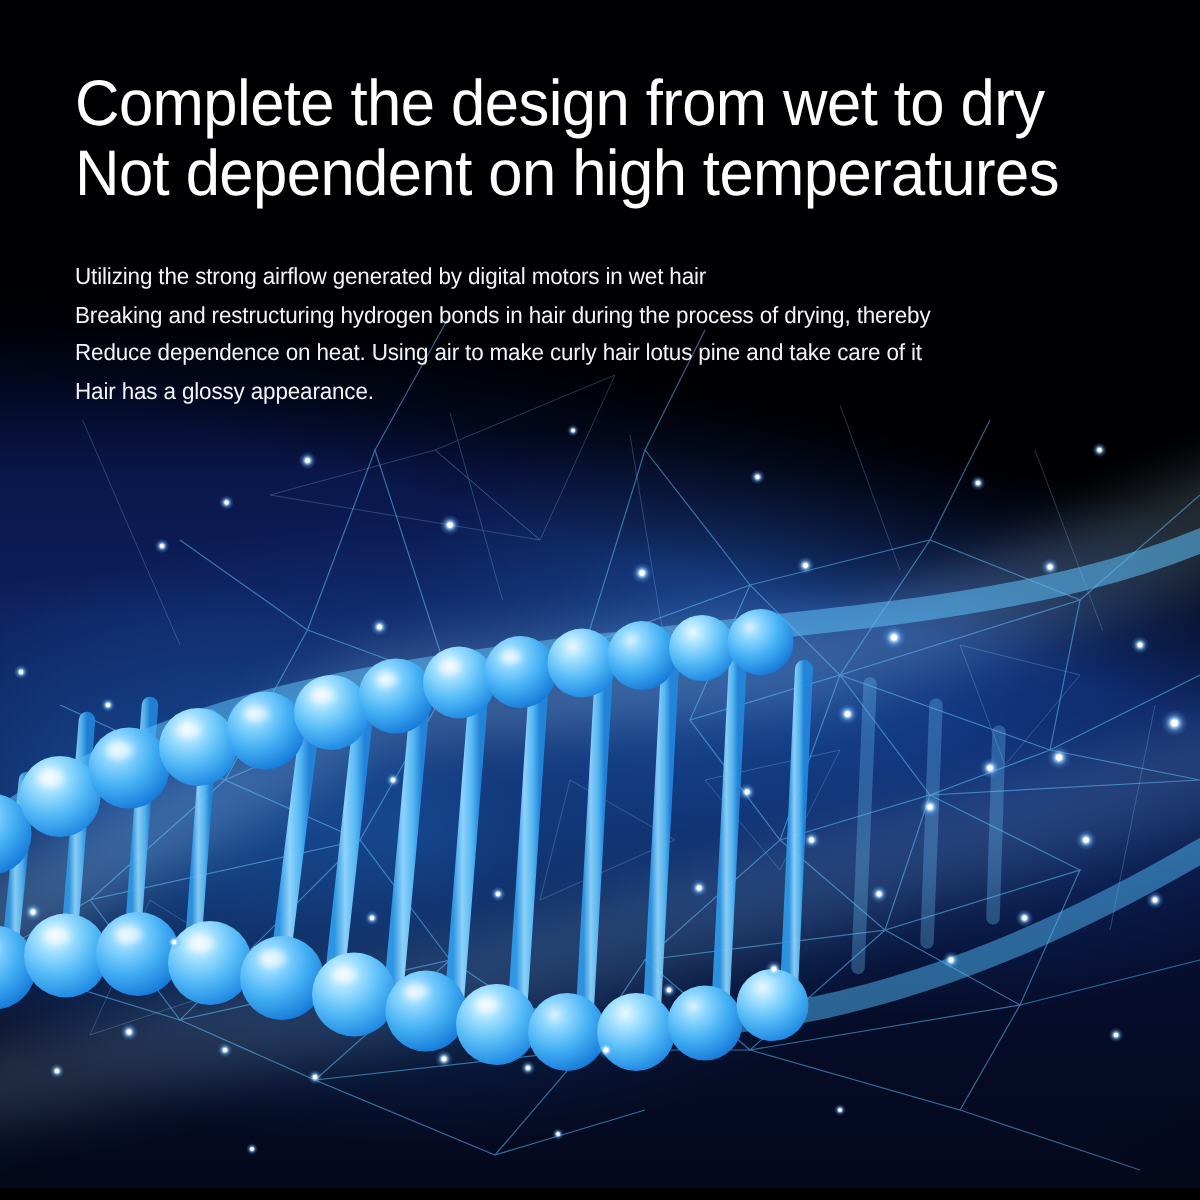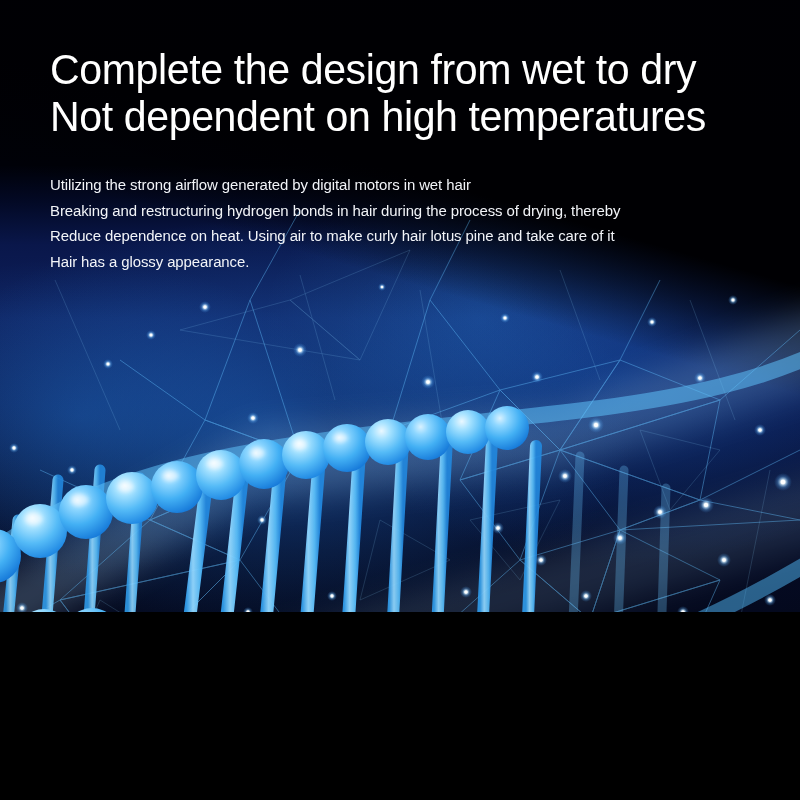--- a/index.html
+++ b/index.html
@@ -3,21 +3,21 @@
 <meta charset="utf-8">
 <style>
   html, body {
     margin: 0;
     padding: 0;
     background: #000000;
   }
   #poster {
     position: relative;
     width: 800px;
-    height: 612px;
+    height: 792px;
     overflow: hidden;
     background: #000006;
     font-family: "Liberation Sans", sans-serif;
   }
 
   
   .layer { position: absolute; inset: 0; pointer-events: none; }
 
   
   .bg-navy {

